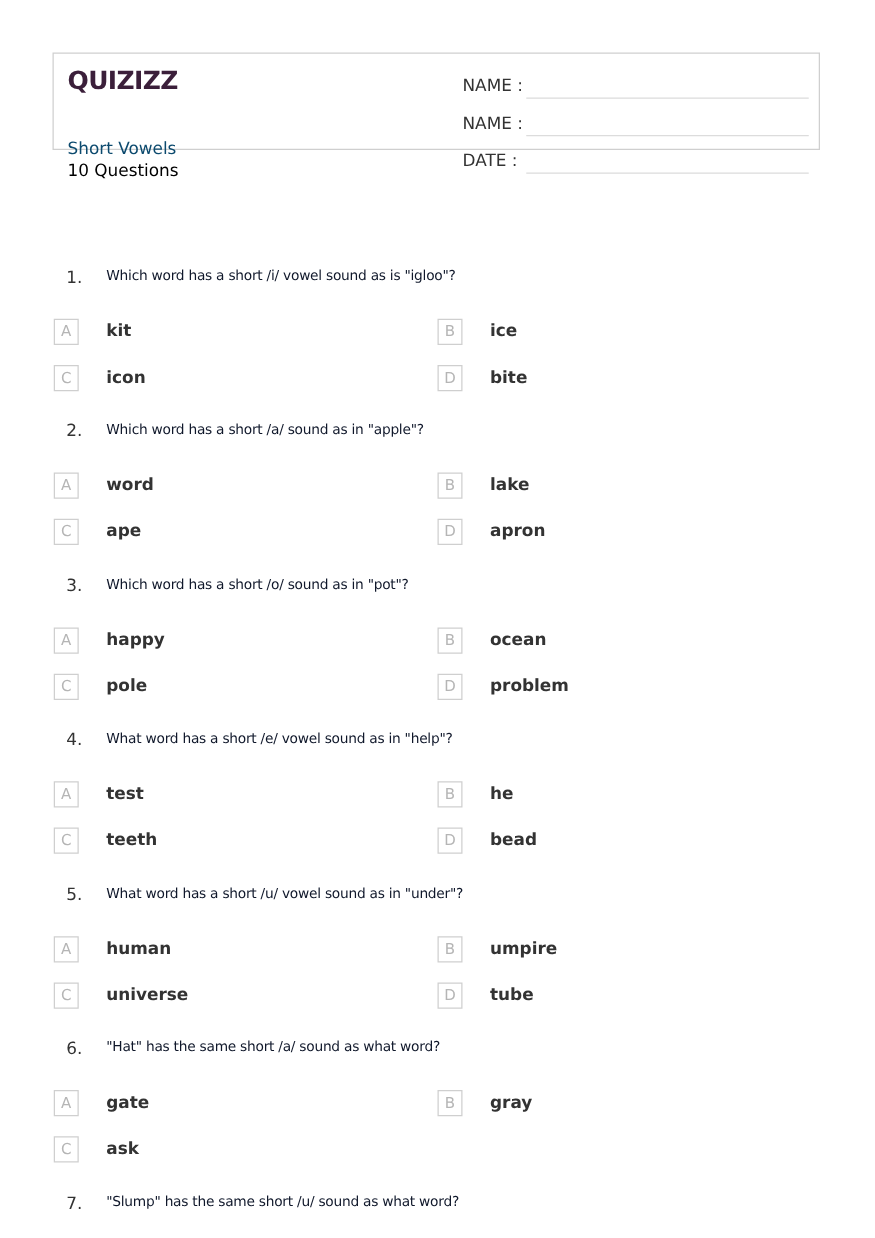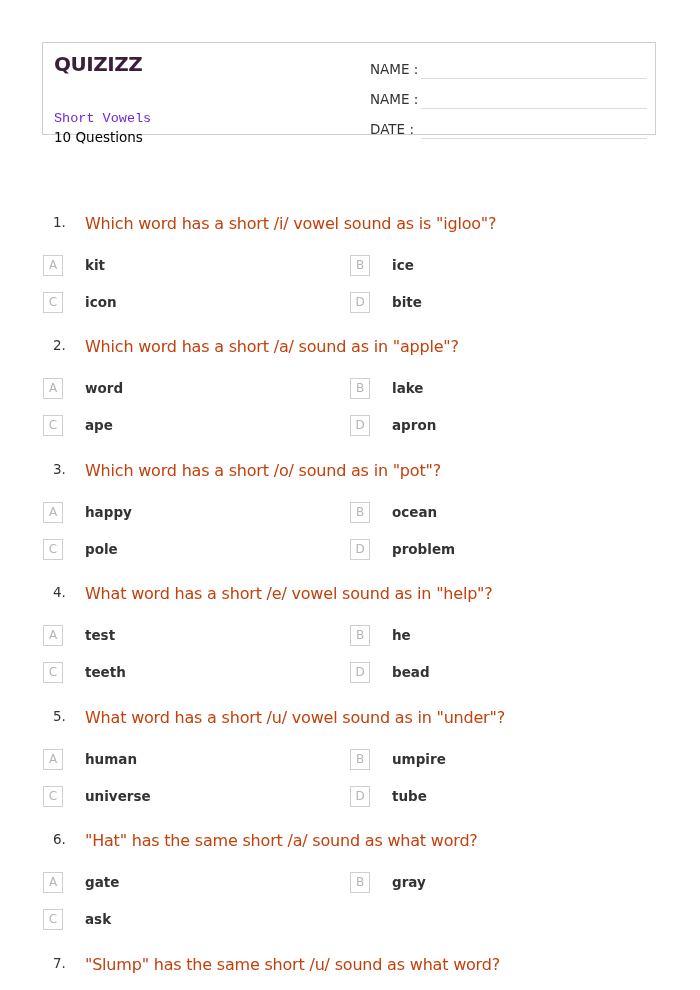--- a/index.html
+++ b/index.html
@@ -1,28 +1,28 @@
 <!DOCTYPE html>
 <html><head>
   <meta charset="utf-8">
   <style>
     html, body { margin: 0; padding: 0; background: #ffffff; }
     body { width: 700px; height: 990px; position: relative; overflow: hidden;
            font-family: "DejaVu Sans", "Liberation Sans", sans-serif; color: #333333; }
-    .header-box { position: absolute; left: 42px; top: 42px; width: 614px; height: 93px;
+    .header-box { position: absolute; left: 42px; top: 42px; width: 614px; height: 78px;
                   border: 1px solid #cfcfcf; box-sizing: border-box; }
     .logo { position: absolute; left: 11px; top: 9px; font-family: "DejaVu Sans", sans-serif;
             font-weight: bold; font-size: 20px; letter-spacing: -0.5px; color: #3b1f3a; }
-    .title { position: absolute; left: 11px; top: 68px; font-size: 13.5px; color: #6d28d9; font-family: Liberation Mono, monospace; }
+    .title { position: absolute; left: 11px; top: 68px; font-size: 13.5px; color: #0c4a6e; }
     .subtitle { position: absolute; left: 11px; top: 86px; font-size: 13.5px; color: #000000; }
     .field { position: absolute; left: 327px; font-size: 13.5px; color: #333; }
     .field-line { position: absolute; left: 378px; width: 226px; border-bottom: 1px solid #dcdcdc; }
     .q { position: absolute; left: 0; width: 700px; }
     .q-num { position: absolute; left: 53px; font-size: 13.5px; color: #333; }
-    .q-text { position: absolute; left: 85px; font-size: 16px; color: #c2410c; white-space: nowrap; letter-spacing: -0.2px; }
+    .q-text { position: absolute; left: 85px; font-size: 11px; color: #0f172a; white-space: nowrap; letter-spacing: -0.2px; }
     .opt { position: absolute; height: 22px; }
     .opt-box { position: absolute; left: 0; top: 0; width: 20px; height: 21px; border: 1px solid #cfcfcf;
                box-sizing: border-box; font-size: 12px; color: #b5b5b5; text-align: center; line-height: 19px; }
     .opt-text { position: absolute; left: 42px; top: 2px; font-size: 13.5px; color: #333; white-space: nowrap; font-weight: bold; }
   </style>
 </head>
 <body>
 
 <div class="header-box">
   <div class="logo">QUIZIZZ</div>

